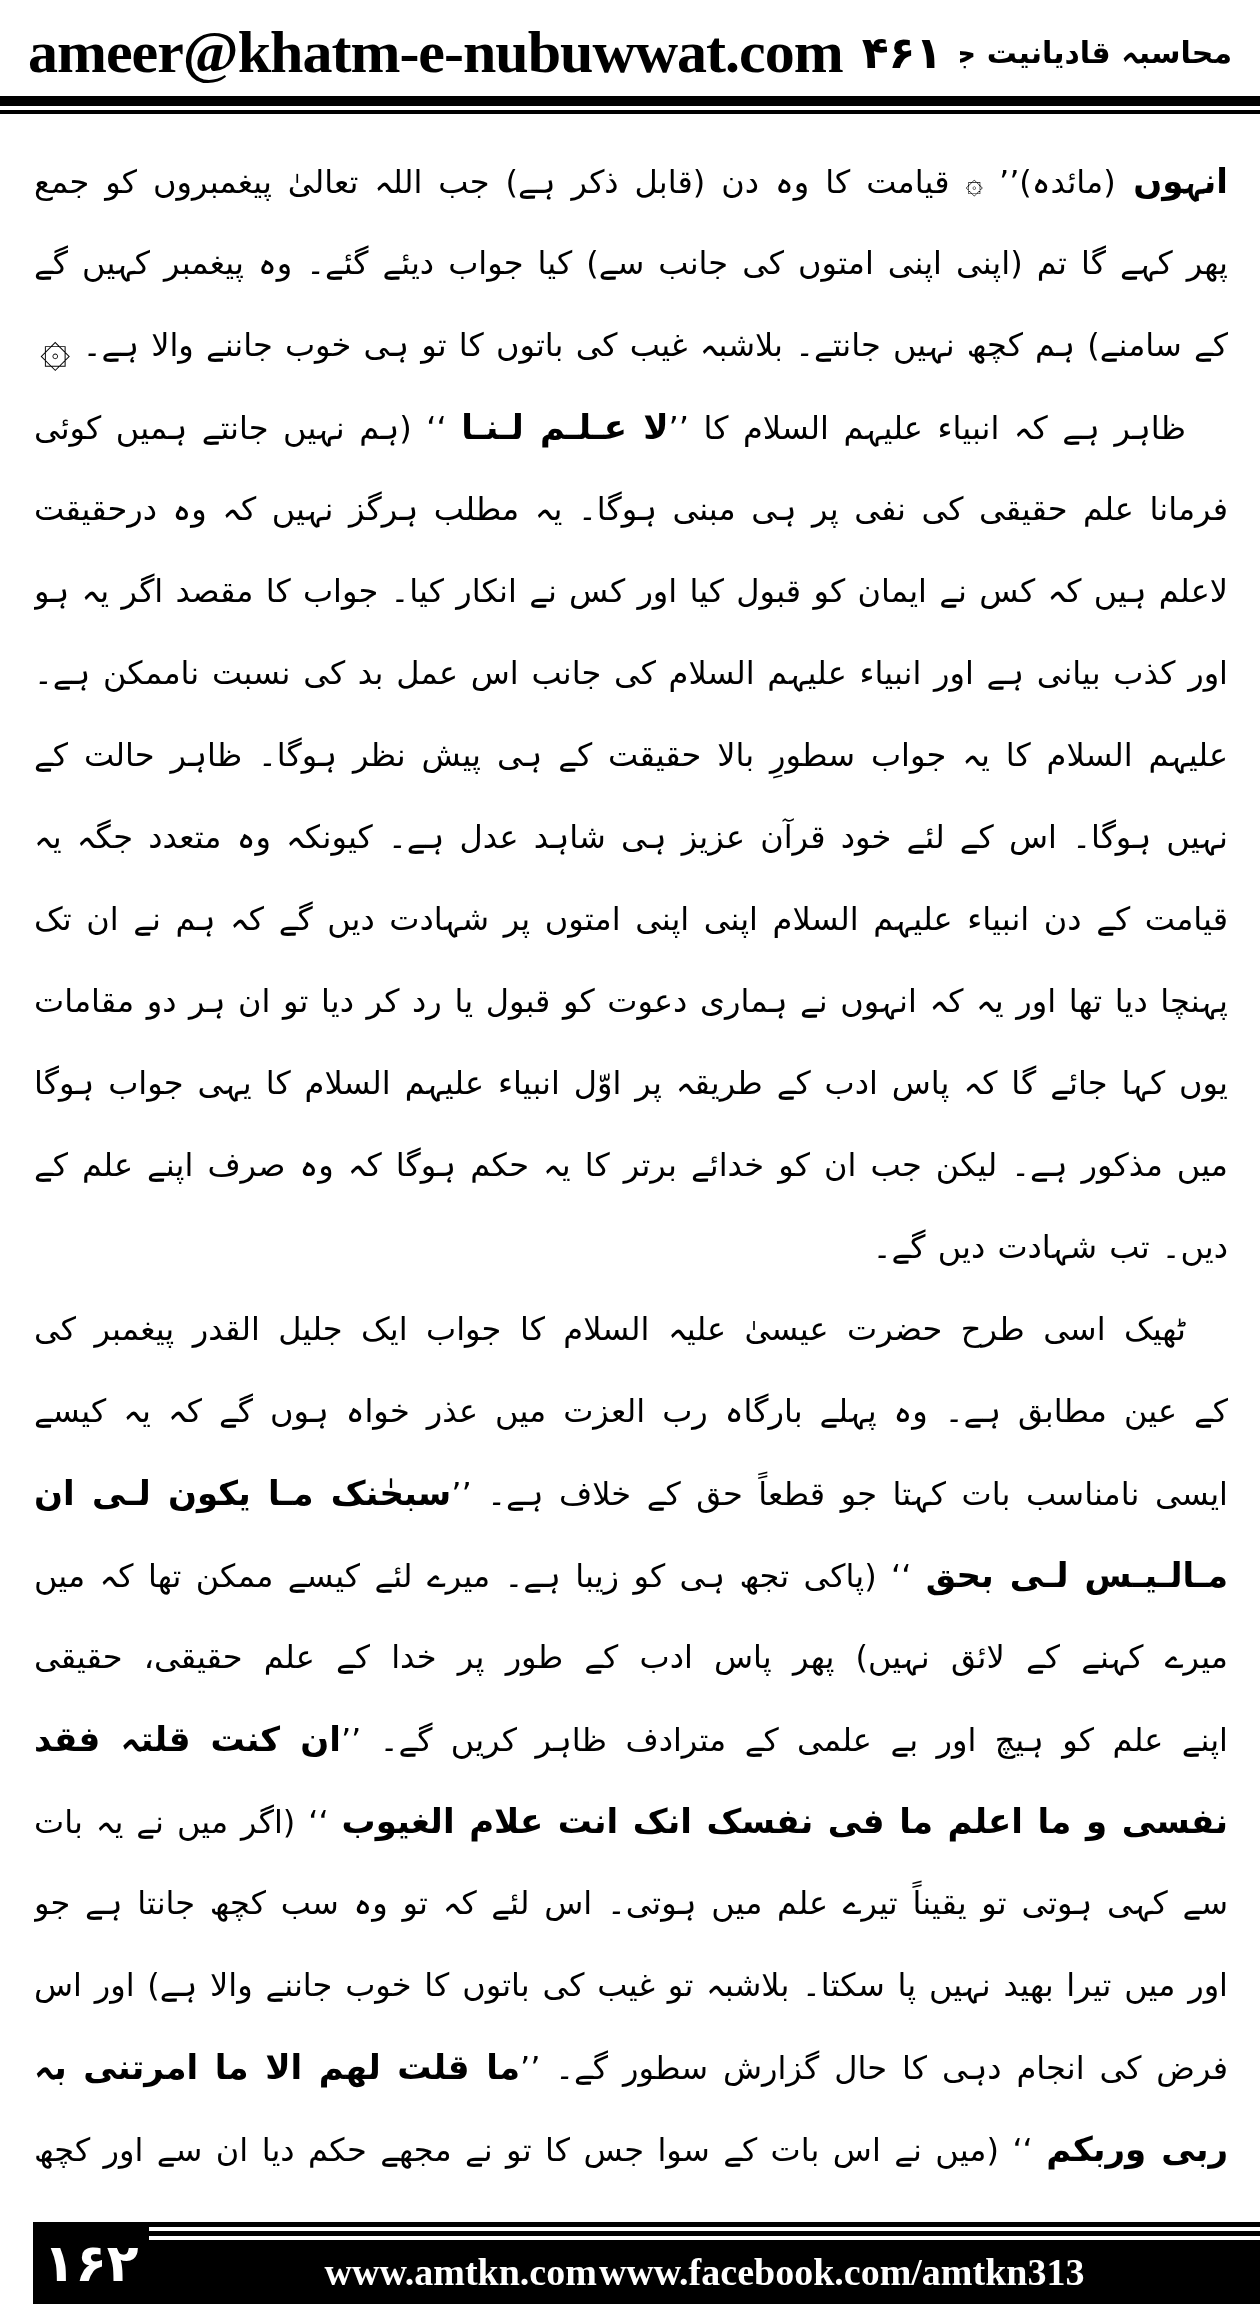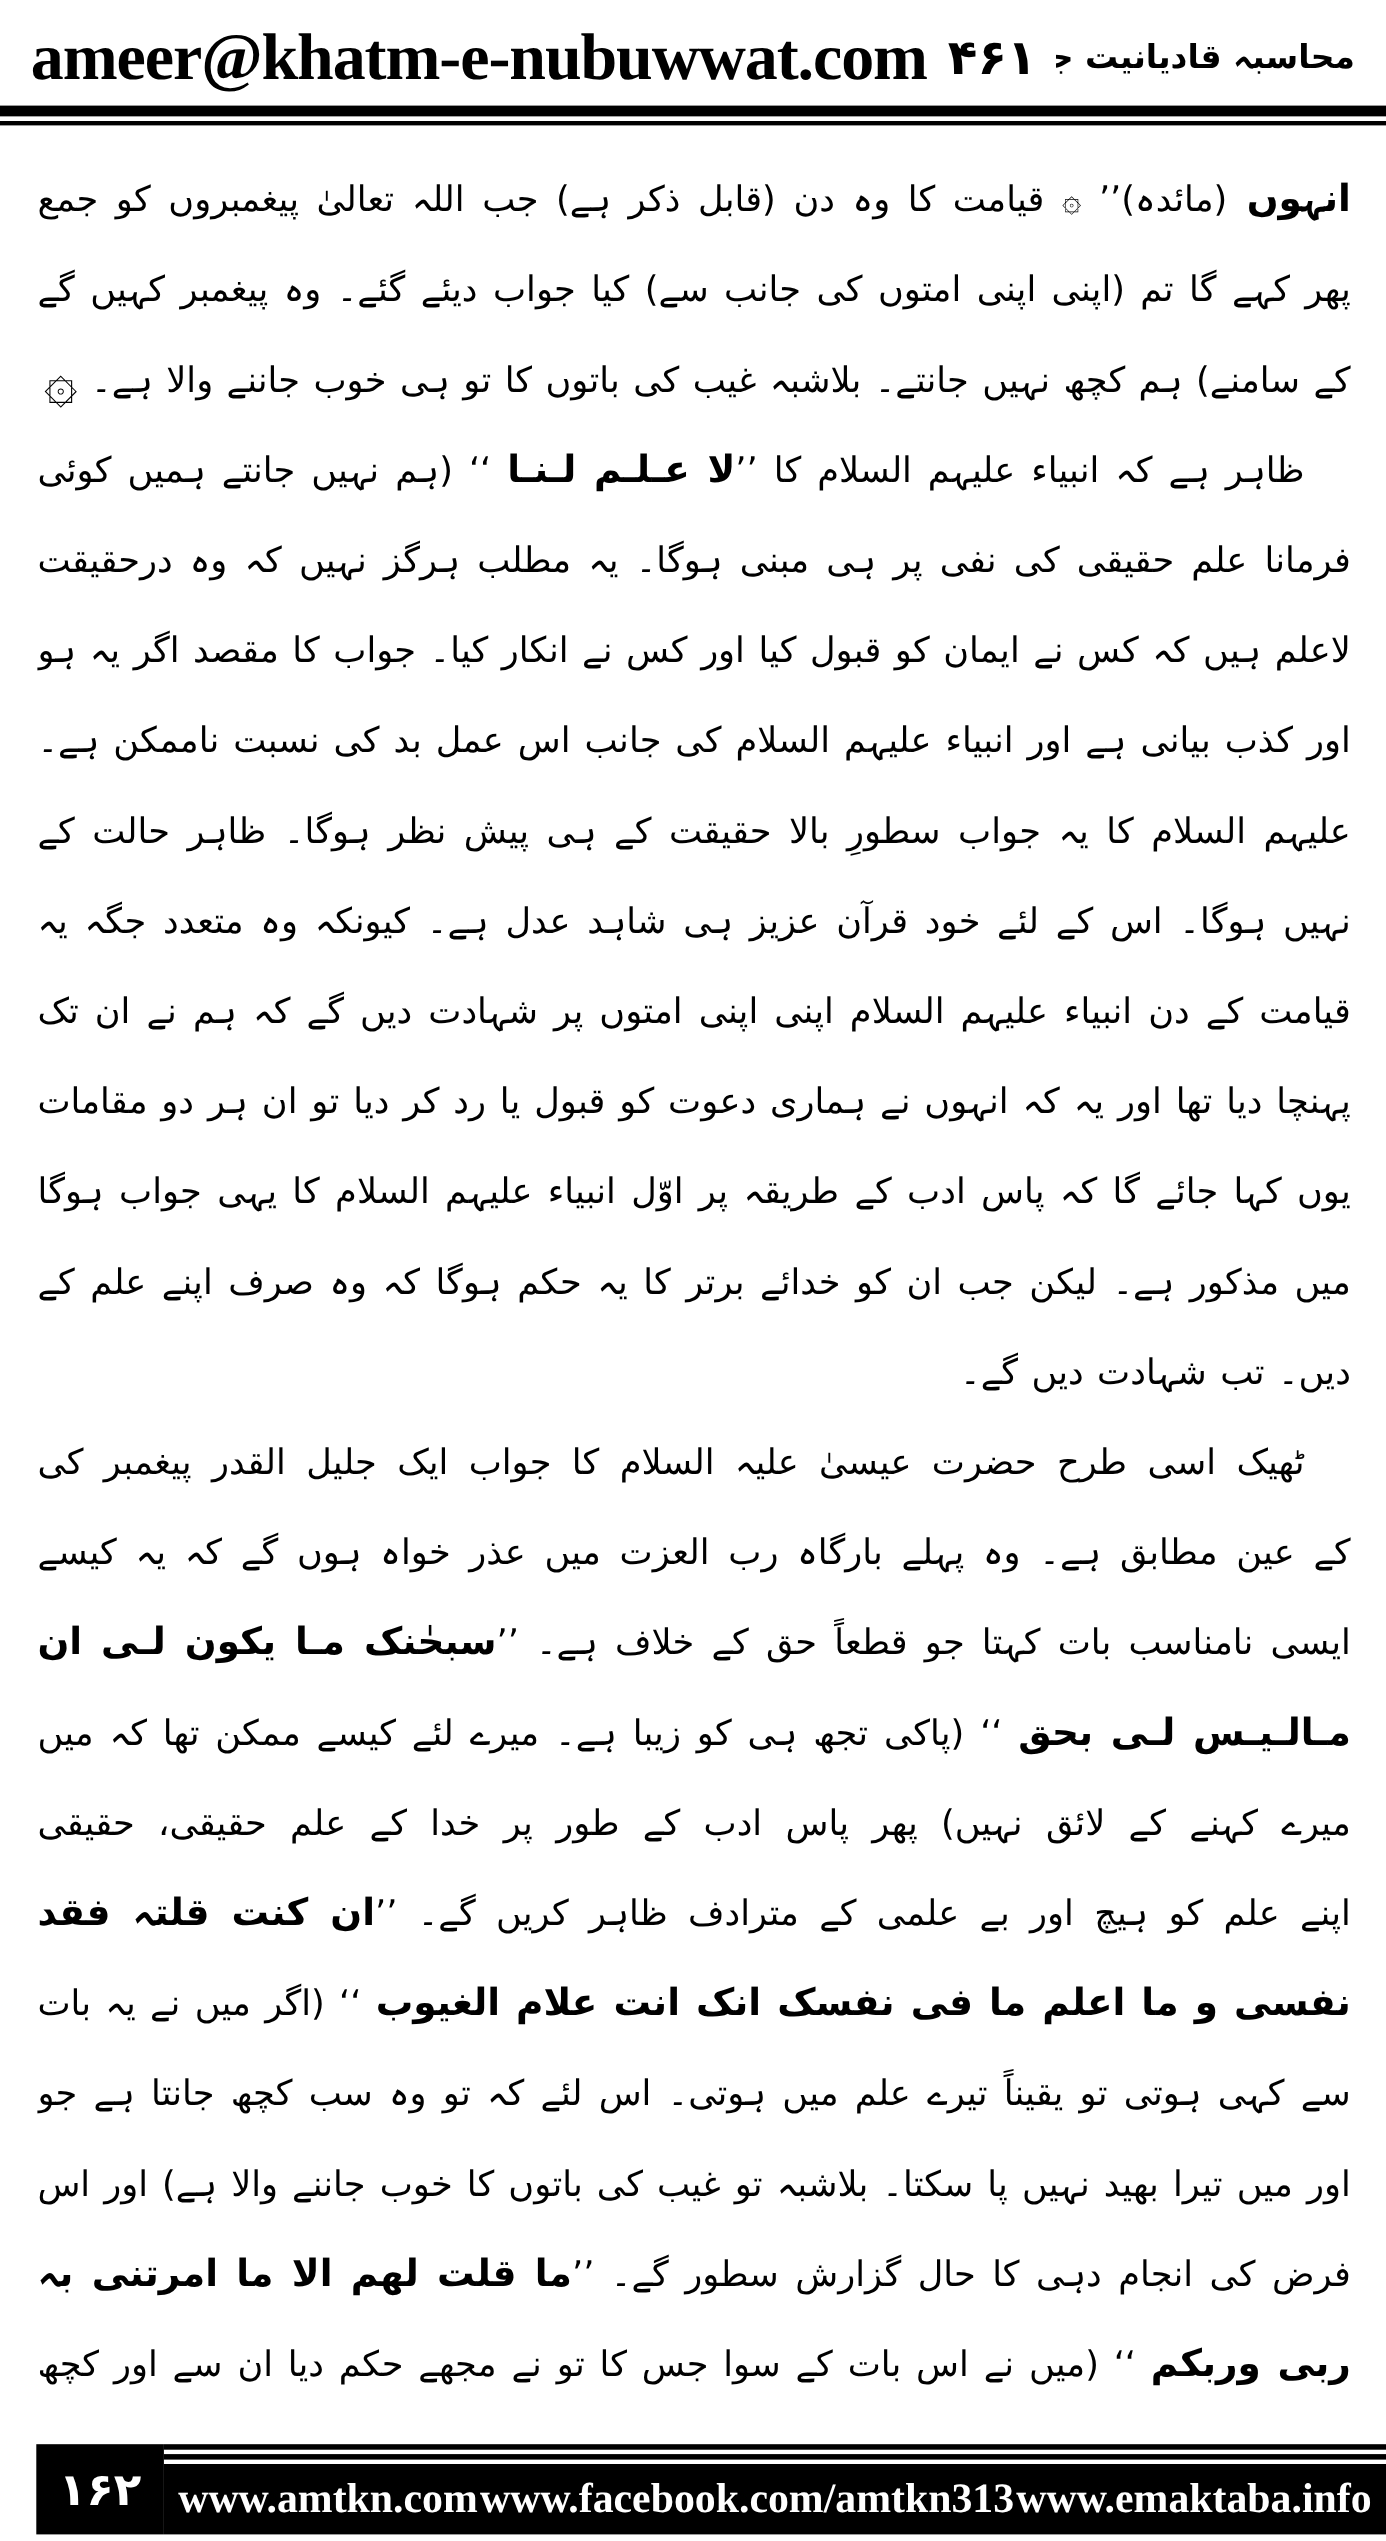--- a/index.html
+++ b/index.html
@@ -95,21 +95,21 @@
     direction: ltr;
   }
   .footer-pagebox {
     width: 116px;
     background: #000;
     color: #fff;
     display: flex;
     align-items: center;
     justify-content: center;
     font-weight: bold;
-    font-size: 41px;
+    font-size: 52px;
     direction: rtl;
   }
   .footer-right {
     flex: 1;
     display: flex;
     flex-direction: column;
   }
   .footer-rule { height: 5px; background: #000; margin-bottom: 4px; }
   .footer-bar {
     flex: 1;
@@ -170,18 +170,17 @@
     </div>
 
   <div class="footer">
     <div class="footer-pagebox">۱۶۲</div>
     <div class="footer-right">
       <div class="footer-rule"></div>
       <div class="footer-rule"></div>
       <div class="footer-bar">
         <span>www.amtkn.com</span>
         <span>www.facebook.com/amtkn313</span>
-        <span>www.emaktaba.info</span>
       </div>
     </div>
   </div>
 
 </div>
 
 </body></html>

